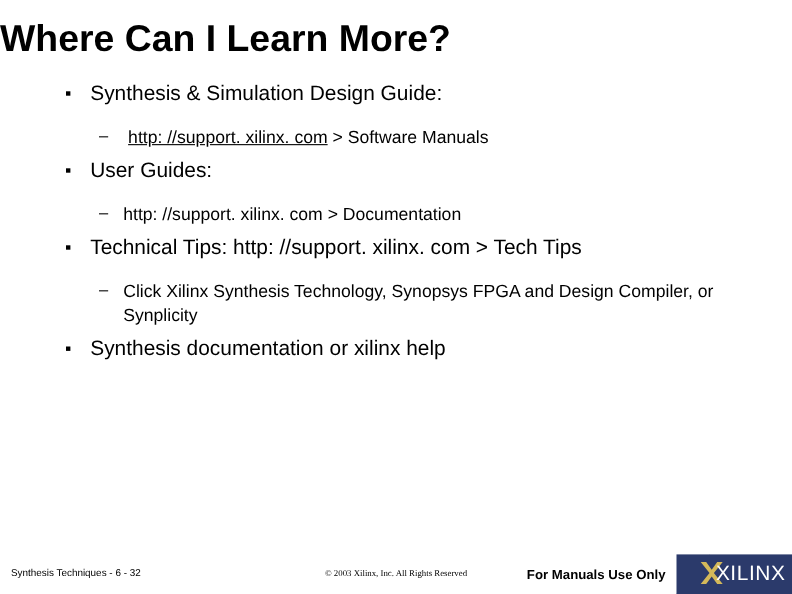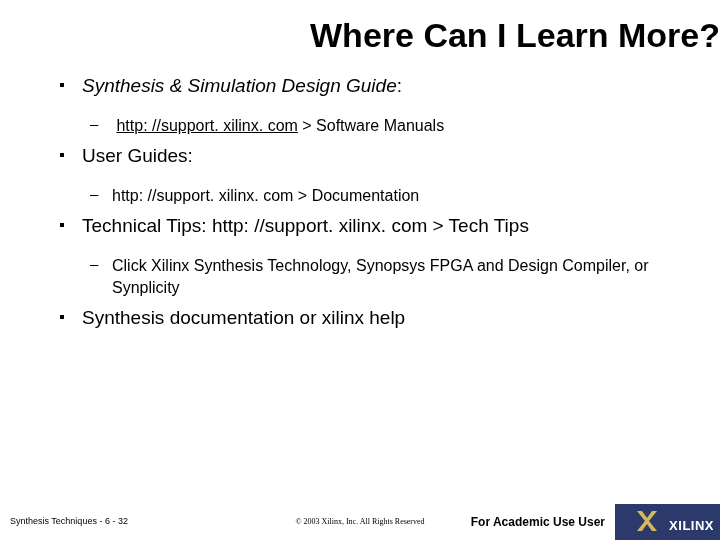--- a/index.html
+++ b/index.html
@@ -9,21 +9,21 @@
     background: #ffffff;
     font-family: Verdana, Arial, sans-serif;
     position: relative;
     overflow: hidden;
   }
   .title {
     font-family: Arial, sans-serif;
     font-size: 34px;
     font-weight: bold;
     color: #000;
-    text-align: right;
+    text-align: left;
     padding-top: 16px;
     padding-bottom: 18px;
   }
   .content {
     padding: 0 40px 0 60px;
   }
   ul.top { list-style: none; }
   ul.top > li {
     position: relative;
     padding-left: 22px;
@@ -36,21 +36,21 @@
     top: 10px;
     width: 4px;
     height: 4px;
     background: #000;
   }
   .top-item {
     font-size: 19px;
     color: #000;
     line-height: 1.35;
   }
-  .italic { font-style: italic; }
+  .italic { }
   ul.sub { list-style: none; margin-top: 16px; }
   ul.sub > li {
     position: relative;
     padding-left: 30px;
     margin-bottom: 2px;
   }
   ul.sub > li::before {
     content: "–";
     position: absolute;
     left: 8px;
@@ -123,23 +123,23 @@
     height: 0;
     border-bottom: 36px solid #2b3a6b;
     border-left: 30px solid transparent;
   }
   .logo-text {
     position: absolute;
     right: 6px;
     bottom: 7px;
     color: #fff;
     font-family: Arial, sans-serif;
-    font-size: 13px;
+    font-size: 19px;
     letter-spacing: 0.5px;
-    font-weight: 700;
+    font-weight: 400;
   }
   .logo-x {
     position: absolute;
     right: 60px;
     bottom: 6px;
     width: 26px;
     height: 26px;
   }
 </style>
 </head>
@@ -175,21 +175,21 @@
     </li>
     <li>
       <span class="top-item">Synthesis documentation or xilinx help</span>
     </li>
   </ul>
 </div>
 
 <div class="footer">
   <div class="footer-left">Synthesis Techniques - 6 - 32</div>
   <div class="footer-center">© 2003 Xilinx, Inc. All Rights Reserved</div>
-  <div class="footer-right-text">For Academic Use User</div>
+  <div class="footer-right-text">For Manuals Use Only</div>
   <div class="logo">
     <div class="logo-diag"></div>
     <div class="logo-bg"></div>
     <svg class="logo-x" viewBox="0 0 26 26">
       <path d="M3 3 L11 13 L3 23 L8 23 L13 16 L18 23 L23 23 L15 13 L23 3 L18 3 L13 10 L8 3 Z" fill="#d4b95a"></path>
     </svg>
     <div class="logo-text">XILINX</div>
   </div>
 </div>
 

